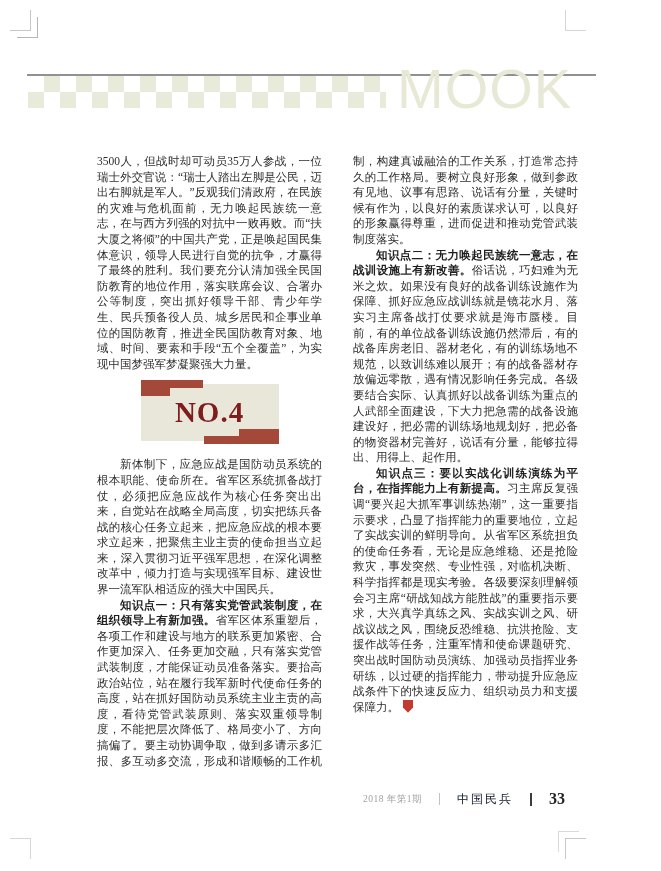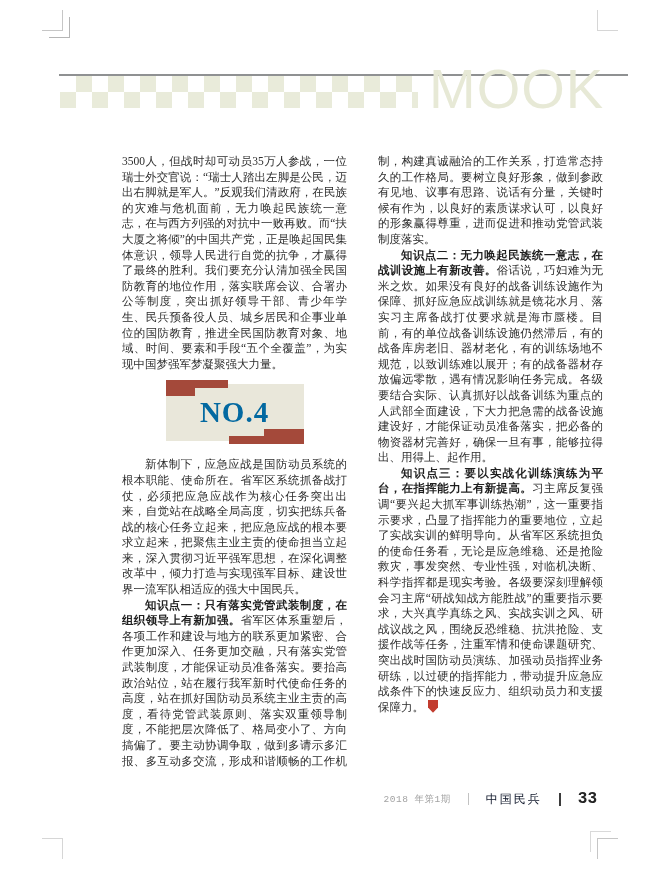--- a/index.html
+++ b/index.html
@@ -1,18 +1,18 @@
 <!DOCTYPE html>
 <html><head>
 <meta charset="utf-8">
 <style>
   html,body { margin:0; padding:0; background:#ffffff; }
   .page {
     position:relative; width:596px; height:871px; background:#ffffff;
-    font-family:"Liberation Serif","DejaVu Serif",serif; overflow:hidden;margin-left:32px;
+    font-family:"Liberation Serif","DejaVu Serif",serif; overflow:hidden;
   }
   
   .cm { position:absolute; }
   .cm-tl1 { left:10px; top:10px;  width:20px; height:20px; border-right:1px solid #c6c6c6; border-bottom:1px solid #c6c6c6; }
   .cm-tl2 { left:17px; top:17px;  width:20px; height:20px; border-right:1px solid #b5b5b5; border-bottom:1px solid #b5b5b5; }
   .cm-tr1 { right:10px; top:10px; width:20px; height:20px; border-left:1px solid #d6d6d6;  border-bottom:1px solid #d6d6d6; }
   .cm-bl1 { left:10px; bottom:12px; width:20px; height:20px; border-right:1px solid #d6d6d6; border-top:1px solid #d6d6d6; }
   .cm-br1 { right:10px; bottom:12px; width:20px; height:20px; border-left:1px solid #c6c6c6; border-top:1px solid #c6c6c6; }
   .cm-br2 { right:17px; bottom:19px; width:20px; height:20px; border-left:1px solid #d9d9d9; border-top:1px solid #d9d9d9; }
 
@@ -25,21 +25,21 @@
   }
   .brand {
     position:absolute; left:397px; top:63px; height:52px;
     font-family:"Liberation Sans","DejaVu Sans",sans-serif;
     font-size:56px; line-height:52px; font-weight:400;
     color:#e7e9d6; letter-spacing:1px;
   }
 
   
   .content {
-    position:absolute; left:90px; top:154px; width:481px; height:624px;
+    position:absolute; left:97px; top:154px; width:481px; height:624px;
     column-count:2; column-gap:31px; column-fill:auto; overflow:hidden;
     font-size:11.5px; line-height:15.6px; text-align:justify;
     color:#2d2d2d;
   }
   .para { margin:0; text-indent:2em; }
   .para.no-indent { text-indent:0; }
   .para b { color:#1f1f1f; }
 
   
   .no4-block { margin:12px 0 16px; text-align:center; text-indent:0;
@@ -47,40 +47,40 @@
   .no4-box {
     position:relative; width:138px; height:57px; margin:4px auto 0;
     background:#e9e7da; display:flex; align-items:center; justify-content:center;
   }
   .deco { position:absolute; background:#a4493a; }
   .deco.d1 { left:0; top:-4px; width:62px; height:8px; }
   .deco.d2 { left:0; top:4px;  width:29px; height:8px; }
   .deco.d3 { right:0; bottom:4px;  width:40px; height:8px; }
   .deco.d4 { right:0; bottom:-3px; width:75px; height:8px; }
   .no4-text {
-    color:#0369a1; font-size:29px; font-weight:bold; letter-spacing:1px;
+    color:#7f1d1d; font-size:29px; font-weight:bold; letter-spacing:1px;
     font-family:"Liberation Serif","DejaVu Serif",serif;
   }
   .sec-title {
     margin-top:11px; color:#a03b2d; font-weight:bold;
     font-size:17.5px; line-height:23px; letter-spacing:0.5px;
   }
 
   
   .endmark {
     display:inline-block; width:10px; height:13px; margin-left:4px;
     vertical-align:-2px; background:#c23b2e;
     clip-path:polygon(0 0,100% 0,100% 60%,50% 100%,0 60%);
   }
 
   
   .footer {
     position:absolute; top:791px; right:31px; height:16px;
     display:flex; align-items:center; gap:17px;
-    font-family:Liberation Mono, monospace;
+    font-family:Liberation Serif, serif;
   }
   .f-issue { color:#a2a2a2; font-size:9.5px; letter-spacing:0.5px; }
   .f-bar-light { width:1px; height:12px; background:#c2c2c2; }
   .f-mag { color:#0f172a; font-size:12px; letter-spacing:2px; }
   .f-bar-dark { width:2px; height:13px; background:#3c3c3c; }
   .f-num { color:#242424; font-size:16px; font-weight:bold;text-align:right; }
 </style>
 </head>
 <body>
 
@@ -109,21 +109,21 @@
         <span class="no4-text">NO.4</span>
       </div>
       <div class="sec-title">
       </div>
     </div>
 
     <p class="para">新体制下，应急应战是国防动员系统的根本职能、使命所在。省军区系统抓备战打仗，必须把应急应战作为核心任务突出出来，自觉站在战略全局高度，切实把练兵备战的核心任务立起来，把应急应战的根本要求立起来，把聚焦主业主责的使命担当立起来，深入贯彻习近平强军思想，在深化调整改革中，倾力打造与实现强军目标、建设世界一流军队相适应的强大中国民兵。</p>
 
     <p class="para"><b>知识点一：只有落实党管武装制度，在组织领导上有新加强。</b><span>省军区体系重塑后，各项工作和建设与地方的联系更加紧密、合作更加深入、任务更加交融，只有落实党管武装制度，才能保证动员准备落实。要抬高政治站位，站在履行我军新时代使命任务的高度，站在抓好国防动员系统主业主责的高度，看待党管武装原则、落实双重领导制度，不能把层次降低了、格局变小了、方向搞偏了。要主动协调争取，做到多请示多汇报、多互动多交流，形成和谐顺畅的工作机制，构建真诚融洽的工作关系，打造常态持久的工作格局。要树立良好形象，做到参政有见地、议事有思路、说话有分量，关键时候有作为，以良好的素质谋求认可，以良好的形象赢得尊重，进而促进和推动党管武装制度落实。</span></p>
 
-    <p class="para"><b>知识点二：无力唤起民族统一意志，在战训设施上有新改善。</b><span>俗话说，巧妇难为无米之炊。如果没有良好的战备训练设施作为保障、抓好应急应战训练就是镜花水月、落实习主席备战打仗要求就是海市蜃楼。目前，有的单位战备训练设施仍然滞后，有的战备库房老旧、器材老化，有的训练场地不规范，以致训练难以展开；有的战备器材存放偏远零散，遇有情况影响任务完成。各级要结合实际、认真抓好以战备训练为重点的人武部全面建设，下大力把急需的战备设施建设好，才能保证动员准备落实，把必备的物资器材完善好，确保一旦有事，能够拉得出、用得上、起作用。</span></p>
+    <p class="para"><b>知识点二：无力唤起民族统一意志，在战训设施上有新改善。</b><span>俗话说，巧妇难为无米之炊。如果没有良好的战备训练设施作为保障、抓好应急应战训练就是镜花水月、落实习主席备战打仗要求就是海市蜃楼。目前，有的单位战备训练设施仍然滞后，有的战备库房老旧、器材老化，有的训练场地不规范，以致训练难以展开；有的战备器材存放偏远零散，遇有情况影响任务完成。各级要结合实际、认真抓好以战备训练为重点的人武部全面建设，下大力把急需的战备设施建设好，把必需的训练场地规划好，把必备的物资器材完善好，说话有分量，能够拉得出、用得上、起作用。</span></p>
 
     <p class="para"><b>知识点三：要以实战化训练演练为平台，在指挥能力上有新提高。</b><span>习主席反复强调“要兴起大抓军事训练热潮”，这一重要指示要求，凸显了指挥能力的重要地位，立起了实战实训的鲜明导向。从省军区系统担负的使命任务看，无论是应急维稳、还是抢险救灾，事发突然、专业性强，对临机决断、科学指挥都是现实考验。各级要深刻理解领会习主席“研战知战方能胜战”的重要指示要求，大兴真学真练之风、实战实训之风、研战议战之风，围绕反恐维稳、抗洪抢险、支援作战等任务，注重军情和使命课题研究、突出战时国防动员演练、加强动员指挥业务研练，以过硬的指挥能力，带动提升应急应战条件下的快速反应力、组织动员力和支援保障力。</span><span class="endmark"></span></p>
   </div>
 
   <div class="footer">
     <span class="f-issue">2018 年第1期</span>
     <span class="f-bar-light"></span>
     <span class="f-mag">中国民兵</span>
     <span class="f-bar-dark"></span>
     <span class="f-num">33</span>

